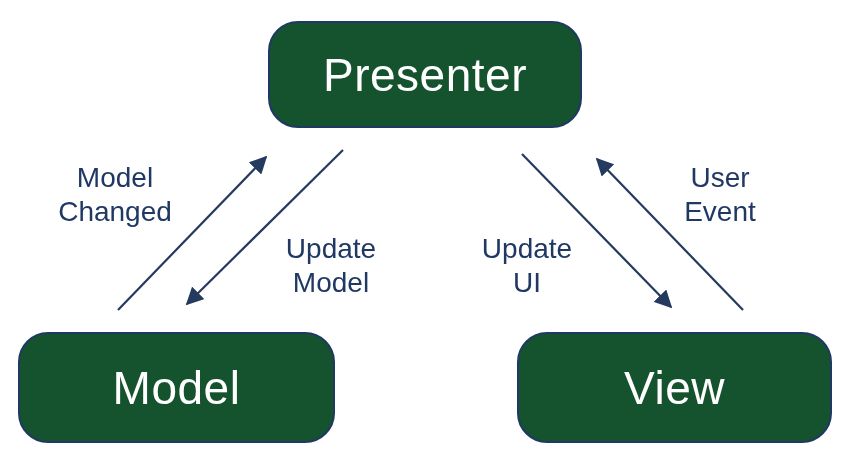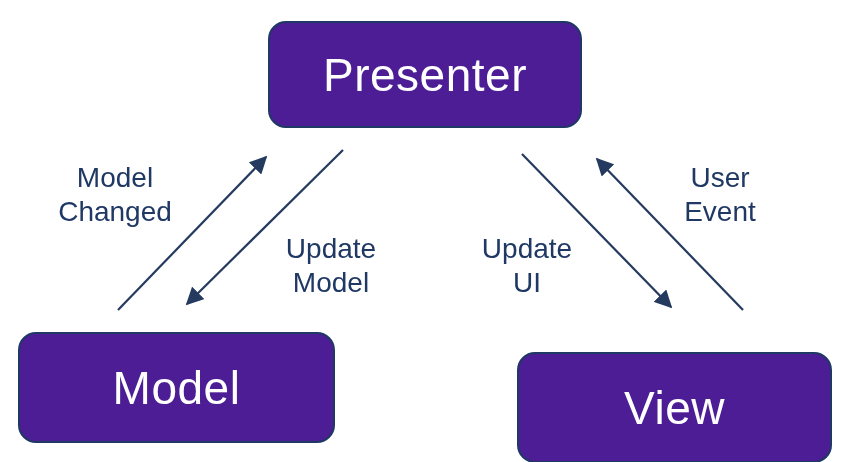--- a/index.html
+++ b/index.html
@@ -17,34 +17,34 @@
   }
   .arrows {
     position: absolute;
     left: 0;
     top: 0;
     width: 842px;
     height: 462px;
   }
   .node {
     position: absolute;
-    background: #4c1d95;
+    background: #14532d;
     border: 2.5px solid #1F3864;
-    border-radius: 18px;
+    border-radius: 30px;
     box-sizing: border-box;
     display: flex;
     align-items: center;
     justify-content: center;
     color: #ffffff;
     font-size: 46px;
     letter-spacing: 0.5px;
   }
   .node-presenter { left: 268px; top: 21px;  width: 314px; height: 107px; }
   .node-model     { left: 18px;  top: 332px; width: 317px; height: 111px; }
-  .node-view      { left: 517px; top: 332px; width: 315px; height: 111px; margin-top: 20px; }
+  .node-view      { left: 517px; top: 332px; width: 315px; height: 111px; }
   .edge-label {
     position: absolute;
     width: 150px;
     color: #1F3864;
     font-size: 28px;
     line-height: 34px;
     text-align: center;
     white-space: pre-line;
   }
   .lbl-model-changed { left: 40px;  top: 161px; }

